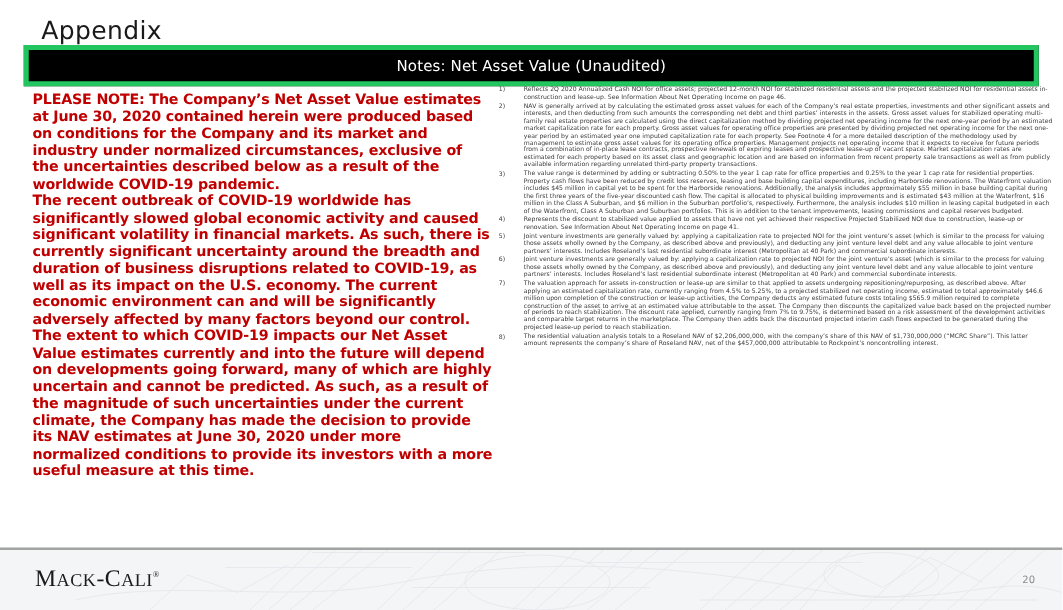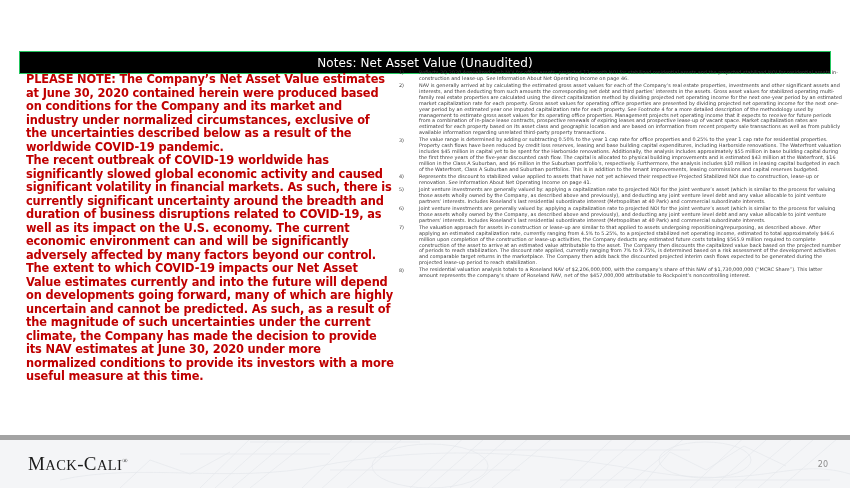--- a/index.html
+++ b/index.html
@@ -30,25 +30,25 @@
     font-weight: 400;
     color: #1a1a1a;
     letter-spacing: 0.3px;
     font-family: "DejaVu Sans", sans-serif;
   }
 
   
   .header-band {
     position: absolute;
     left: 19px;
-    top: 51px;
+    top: 36px;
     width: 812px;
-    height: 23px;
+    height: 33px;
     background: #000000;
-    border: 1px solid #22c55e;
+    border: 4px solid #22c55e;
     box-sizing: border-box;
   }
   .header-band-title {
     position: absolute;
     left: 0;
     right: 0;
     top: 50%;
     transform: translateY(-50%);
     text-align: center;
     color: #ffffff;
@@ -116,21 +116,21 @@
   }
 
   
   .footer {
     position: absolute;
     left: 0;
     bottom: 0;
     width: 850px;
     height: 48px;
     background: #f4f5f7;
-    border-top: 5px solid #a3a3a3;
+    border-top: 2px solid #a3a3a3;
     overflow: hidden;
   }
   .footer-art {
     position: absolute;
     inset: 0;
     opacity: 0.55;
   }
   .logo {
     position: absolute;
     left: 28px;
@@ -155,20 +155,21 @@
     font-size: 8px;
     color: #8c8c8c;
     font-family: "DejaVu Sans", sans-serif;
   }
 </style>
 </head>
 <body>
 
 <div class="slide">
 
+  <div class="slide-title">Appendix</div>
 
   <div class="header-band">
     <div class="header-band-title">Notes: Net Asset Value (Unaudited)</div>
   </div>
 
   <div class="content">
 
     <div class="left-col">
       <p class="notice-para">PLEASE NOTE:  The Company’s Net Asset Value estimates at June 30, 2020 contained herein were produced based on conditions for the Company and its market and industry under normalized circumstances, exclusive of the uncertainties described below as a result of the worldwide COVID-19 pandemic.</p>
       <p class="notice-para">The recent outbreak of COVID-19 worldwide has significantly slowed global economic activity and caused significant volatility in financial markets.  As such, there is currently significant uncertainty around the breadth and duration of business disruptions related to COVID-19, as well as its impact on the U.S. economy.  The current economic environment can and will be significantly adversely affected by many factors beyond our control. The extent to which COVID-19 impacts our Net Asset Value estimates currently and into the future will depend on developments going forward, many of which are highly uncertain and cannot be predicted.   As such, as a result of the magnitude of such uncertainties under the current climate, the Company has made the decision to provide its NAV estimates at June 30, 2020 under more normalized conditions to provide its investors with a more useful measure at this time.</p>

